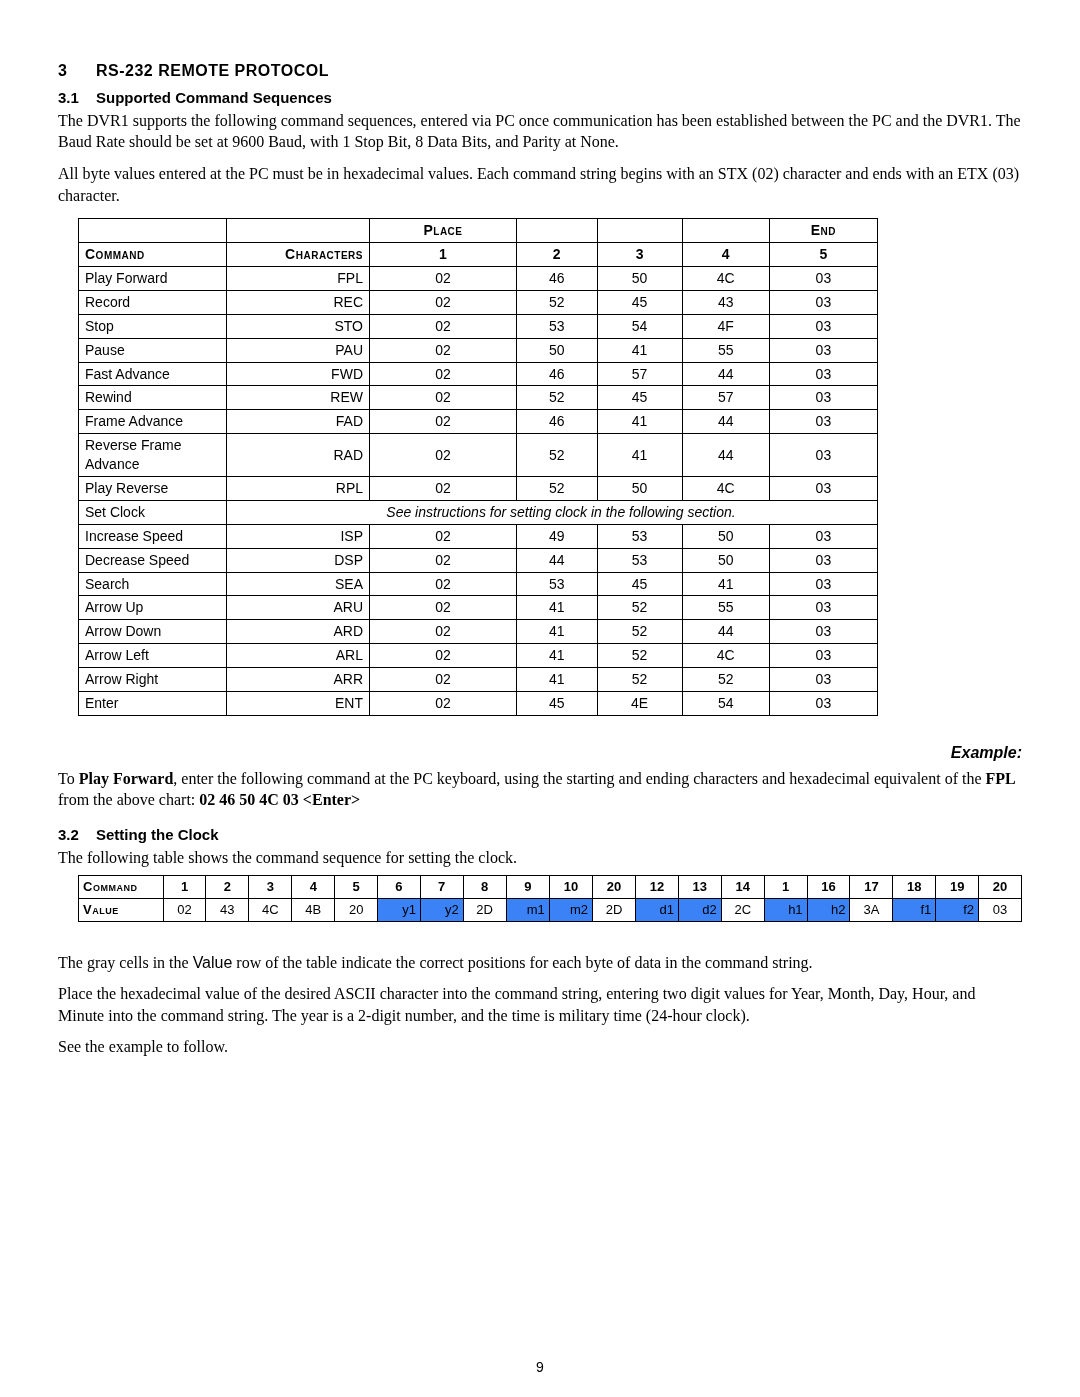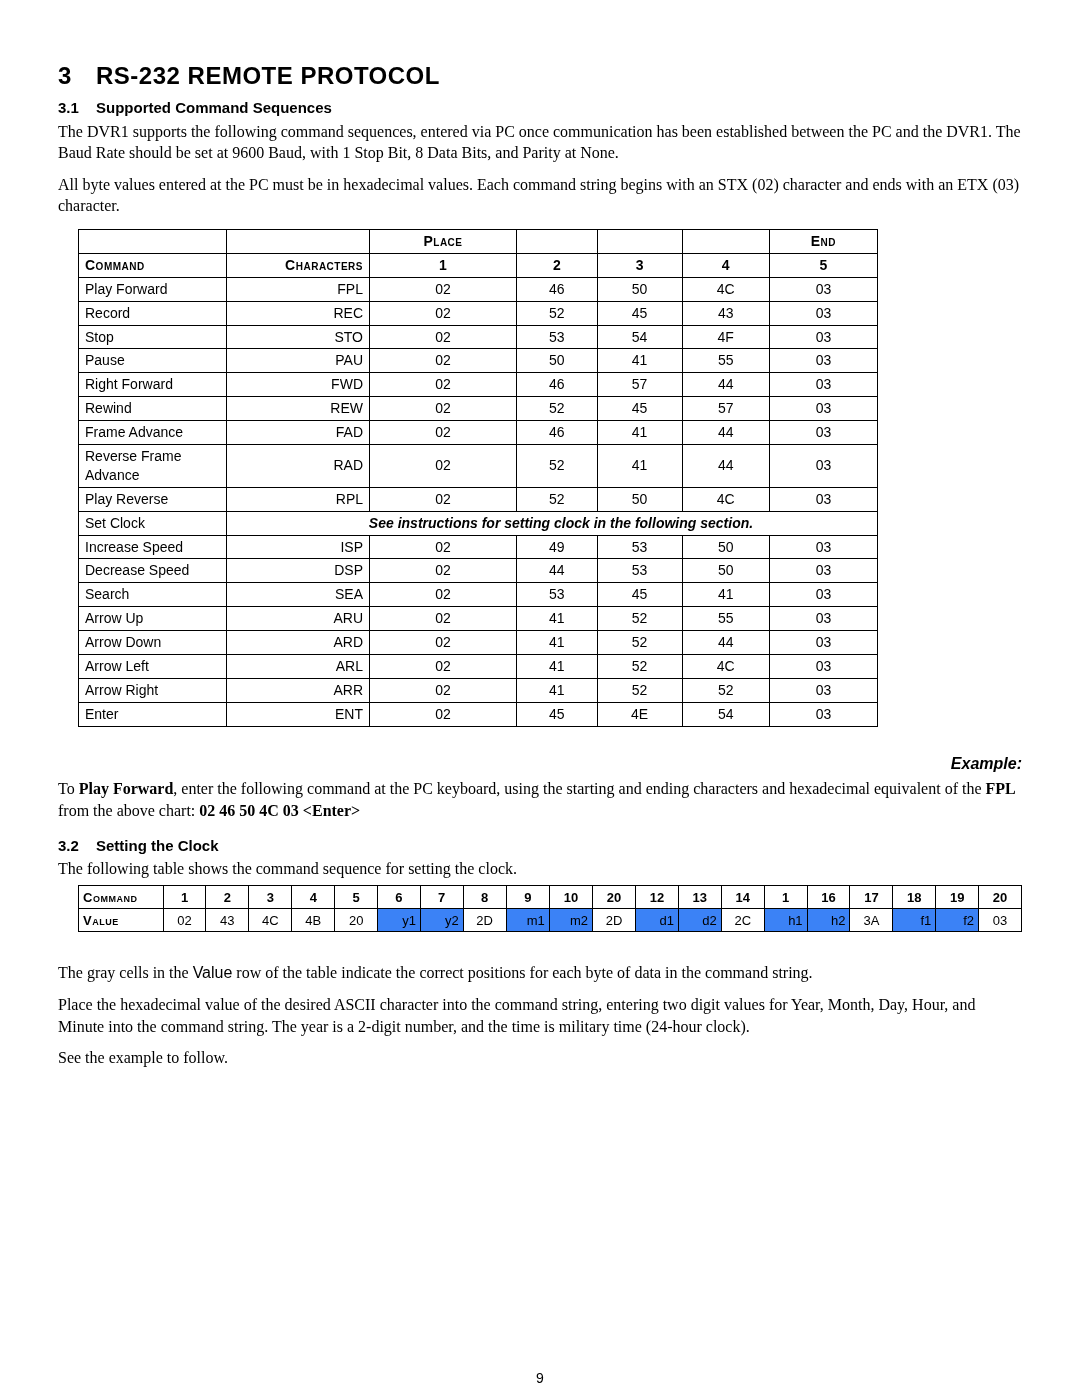--- a/index.html
+++ b/index.html
@@ -9,21 +9,21 @@
     background: #fff;
     margin: 0;
     padding: 60px 58px 40px 58px;
     width: 1080px;
     box-sizing: border-box;
     line-height: 1.35;
   }
   .h-main {
     font-family: "Gill Sans", "Gill Sans MT", "Segoe UI", Arial, sans-serif;
     font-weight: bold;
-    font-size: 24px;
+    font-size: 16px;
     letter-spacing: 0.5px;
     margin-bottom: 6px;
   }
   .h-main .num { display:inline-block; width: 38px; }
   .h-sub {
     font-family: "Gill Sans", "Gill Sans MT", "Segoe UI", Arial, sans-serif;
     font-weight: bold;
     font-size: 15px;
     margin-bottom: 2px;
   }
@@ -54,21 +54,21 @@
     vertical-align: middle;
   }
   table.cmd .col-cmd { width: 135px; text-align:left; }
   table.cmd .col-chr { width: 130px; text-align:right; }
   table.cmd .col-n   { text-align:center; }
   table.cmd thead th { font-weight: bold; }
   table.cmd .small-caps { font-variant: small-caps; letter-spacing: 0.5px; }
   table.cmd .setclock-note {
     text-align: center;
     font-style: italic;
-    font-weight: bold;
+    font-weight: normal;
     padding-left: 24px;
   }
 
   
   table.clock {
     border-collapse: collapse;
     margin: 6px 0 0 20px;
     font-family: "Gill Sans", "Gill Sans MT", "Segoe UI", Arial, sans-serif;
     font-size: 13px;
     table-layout: fixed;
@@ -160,21 +160,21 @@
       <tr>
         <td class="col-cmd">Pause</td>
         <td class="col-chr">PAU</td>
         <td class="col-n">02</td>
         <td class="col-n">50</td>
         <td class="col-n">41</td>
         <td class="col-n">55</td>
         <td class="col-n">03</td>
       </tr>
       <tr>
-        <td class="col-cmd">Right Forward</td>
+        <td class="col-cmd">Fast Advance</td>
         <td class="col-chr">FWD</td>
         <td class="col-n">02</td>
         <td class="col-n">46</td>
         <td class="col-n">57</td>
         <td class="col-n">44</td>
         <td class="col-n">03</td>
       </tr>
       <tr>
         <td class="col-cmd">Rewind</td>
         <td class="col-chr">REW</td>

